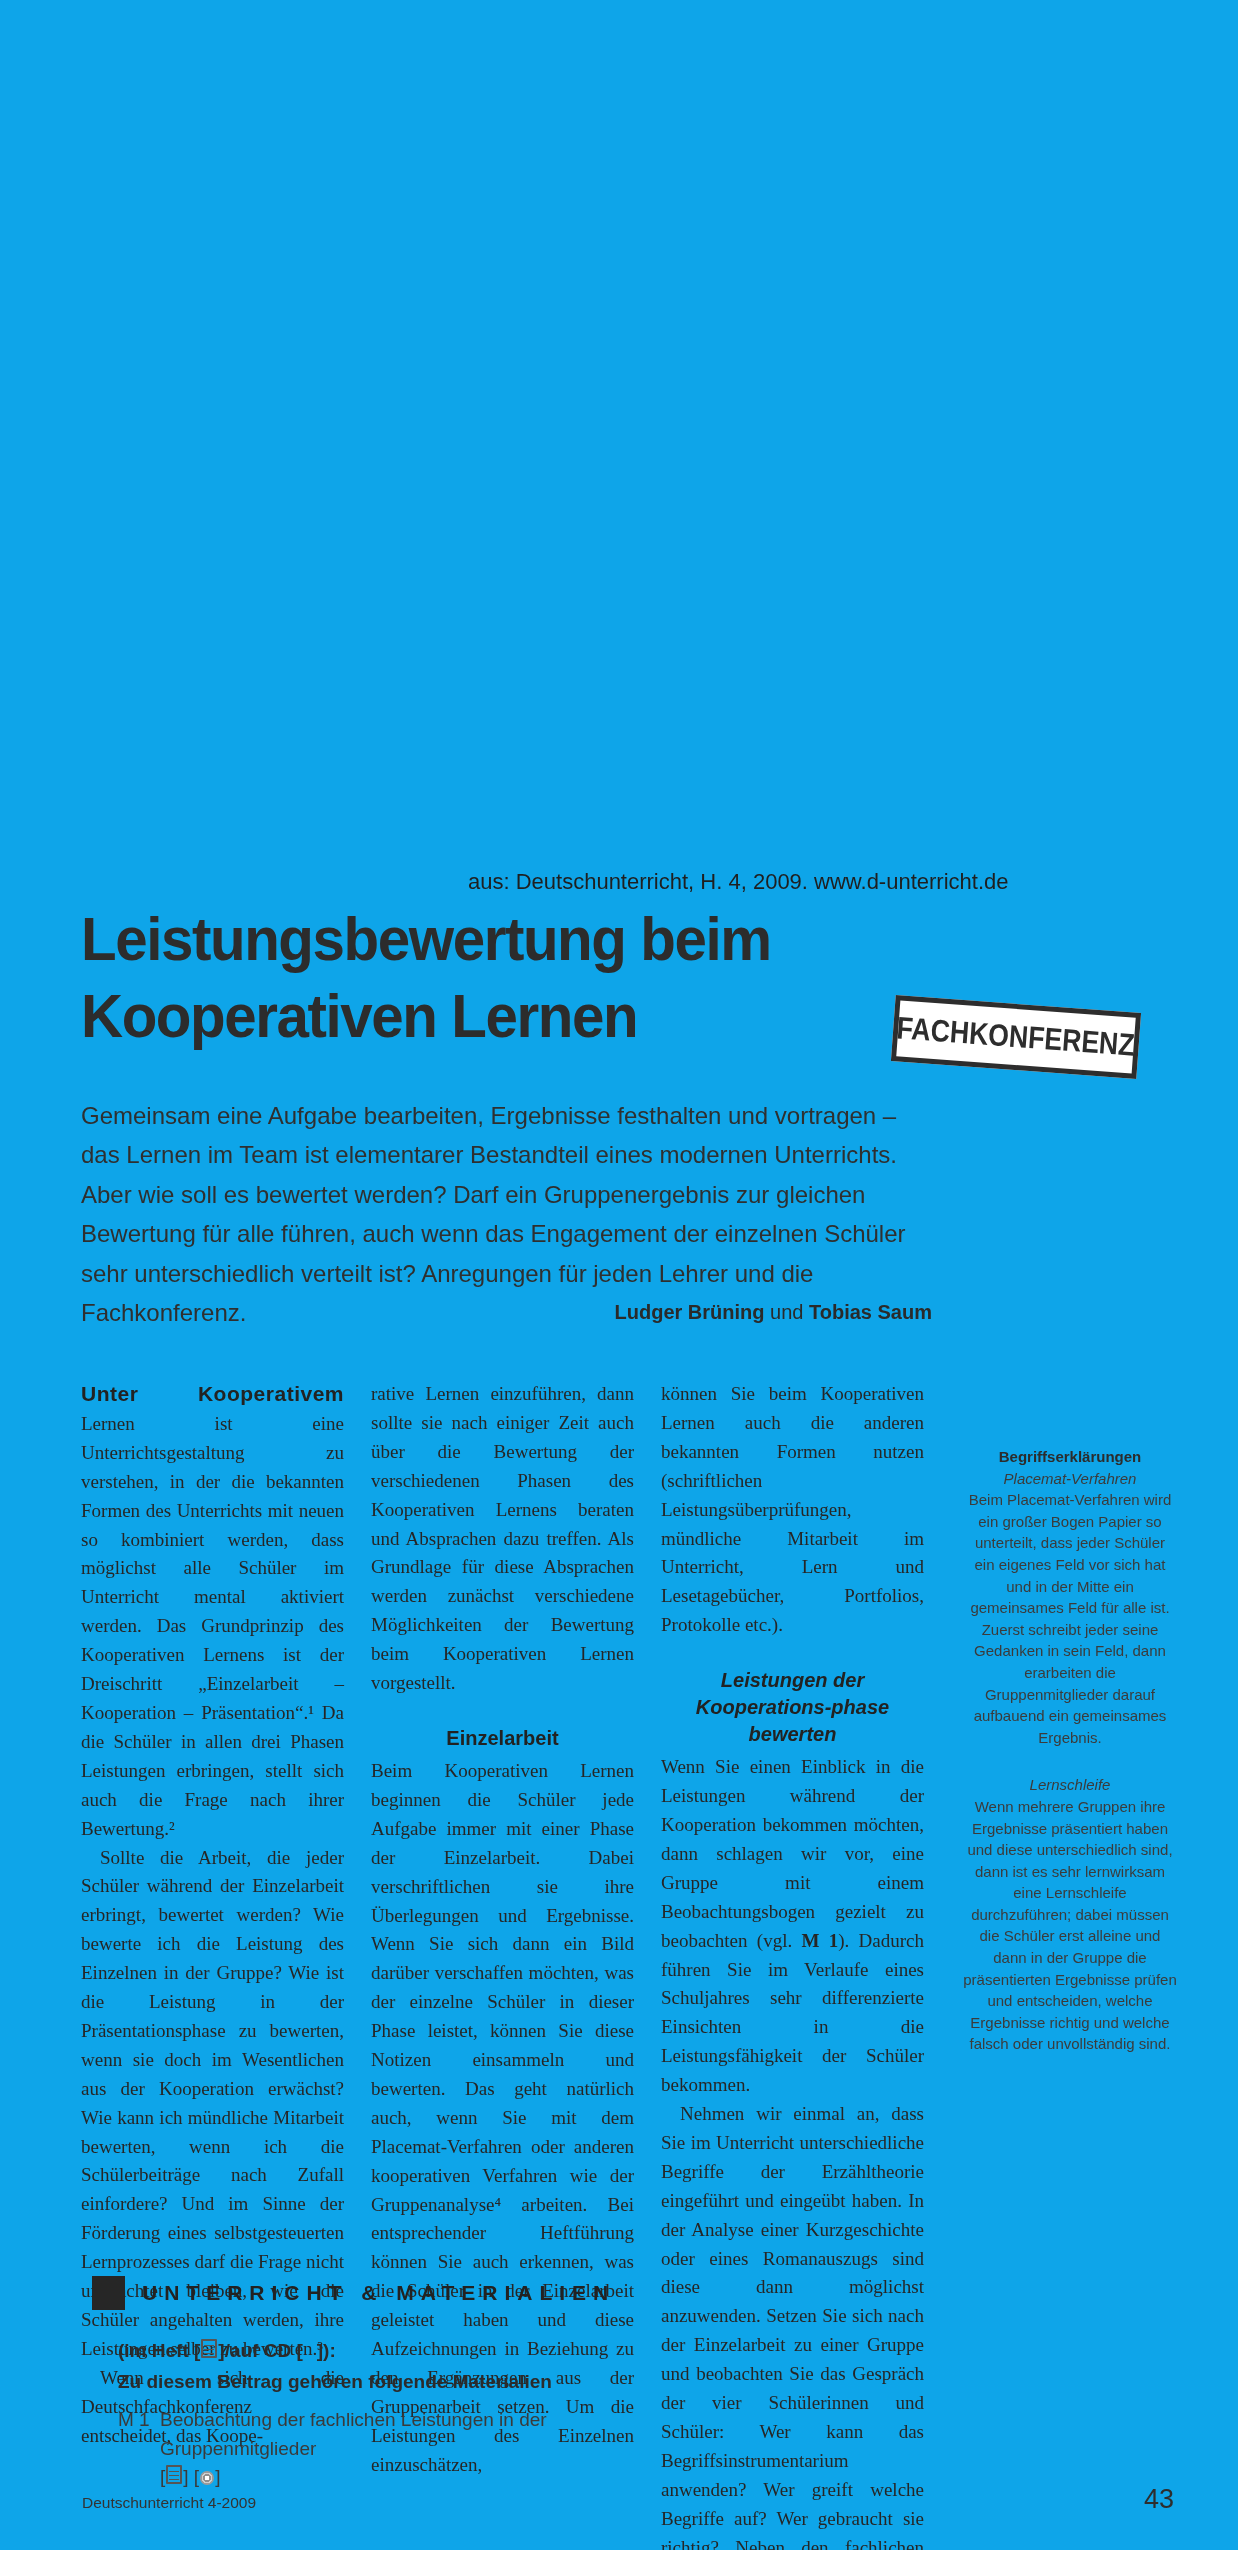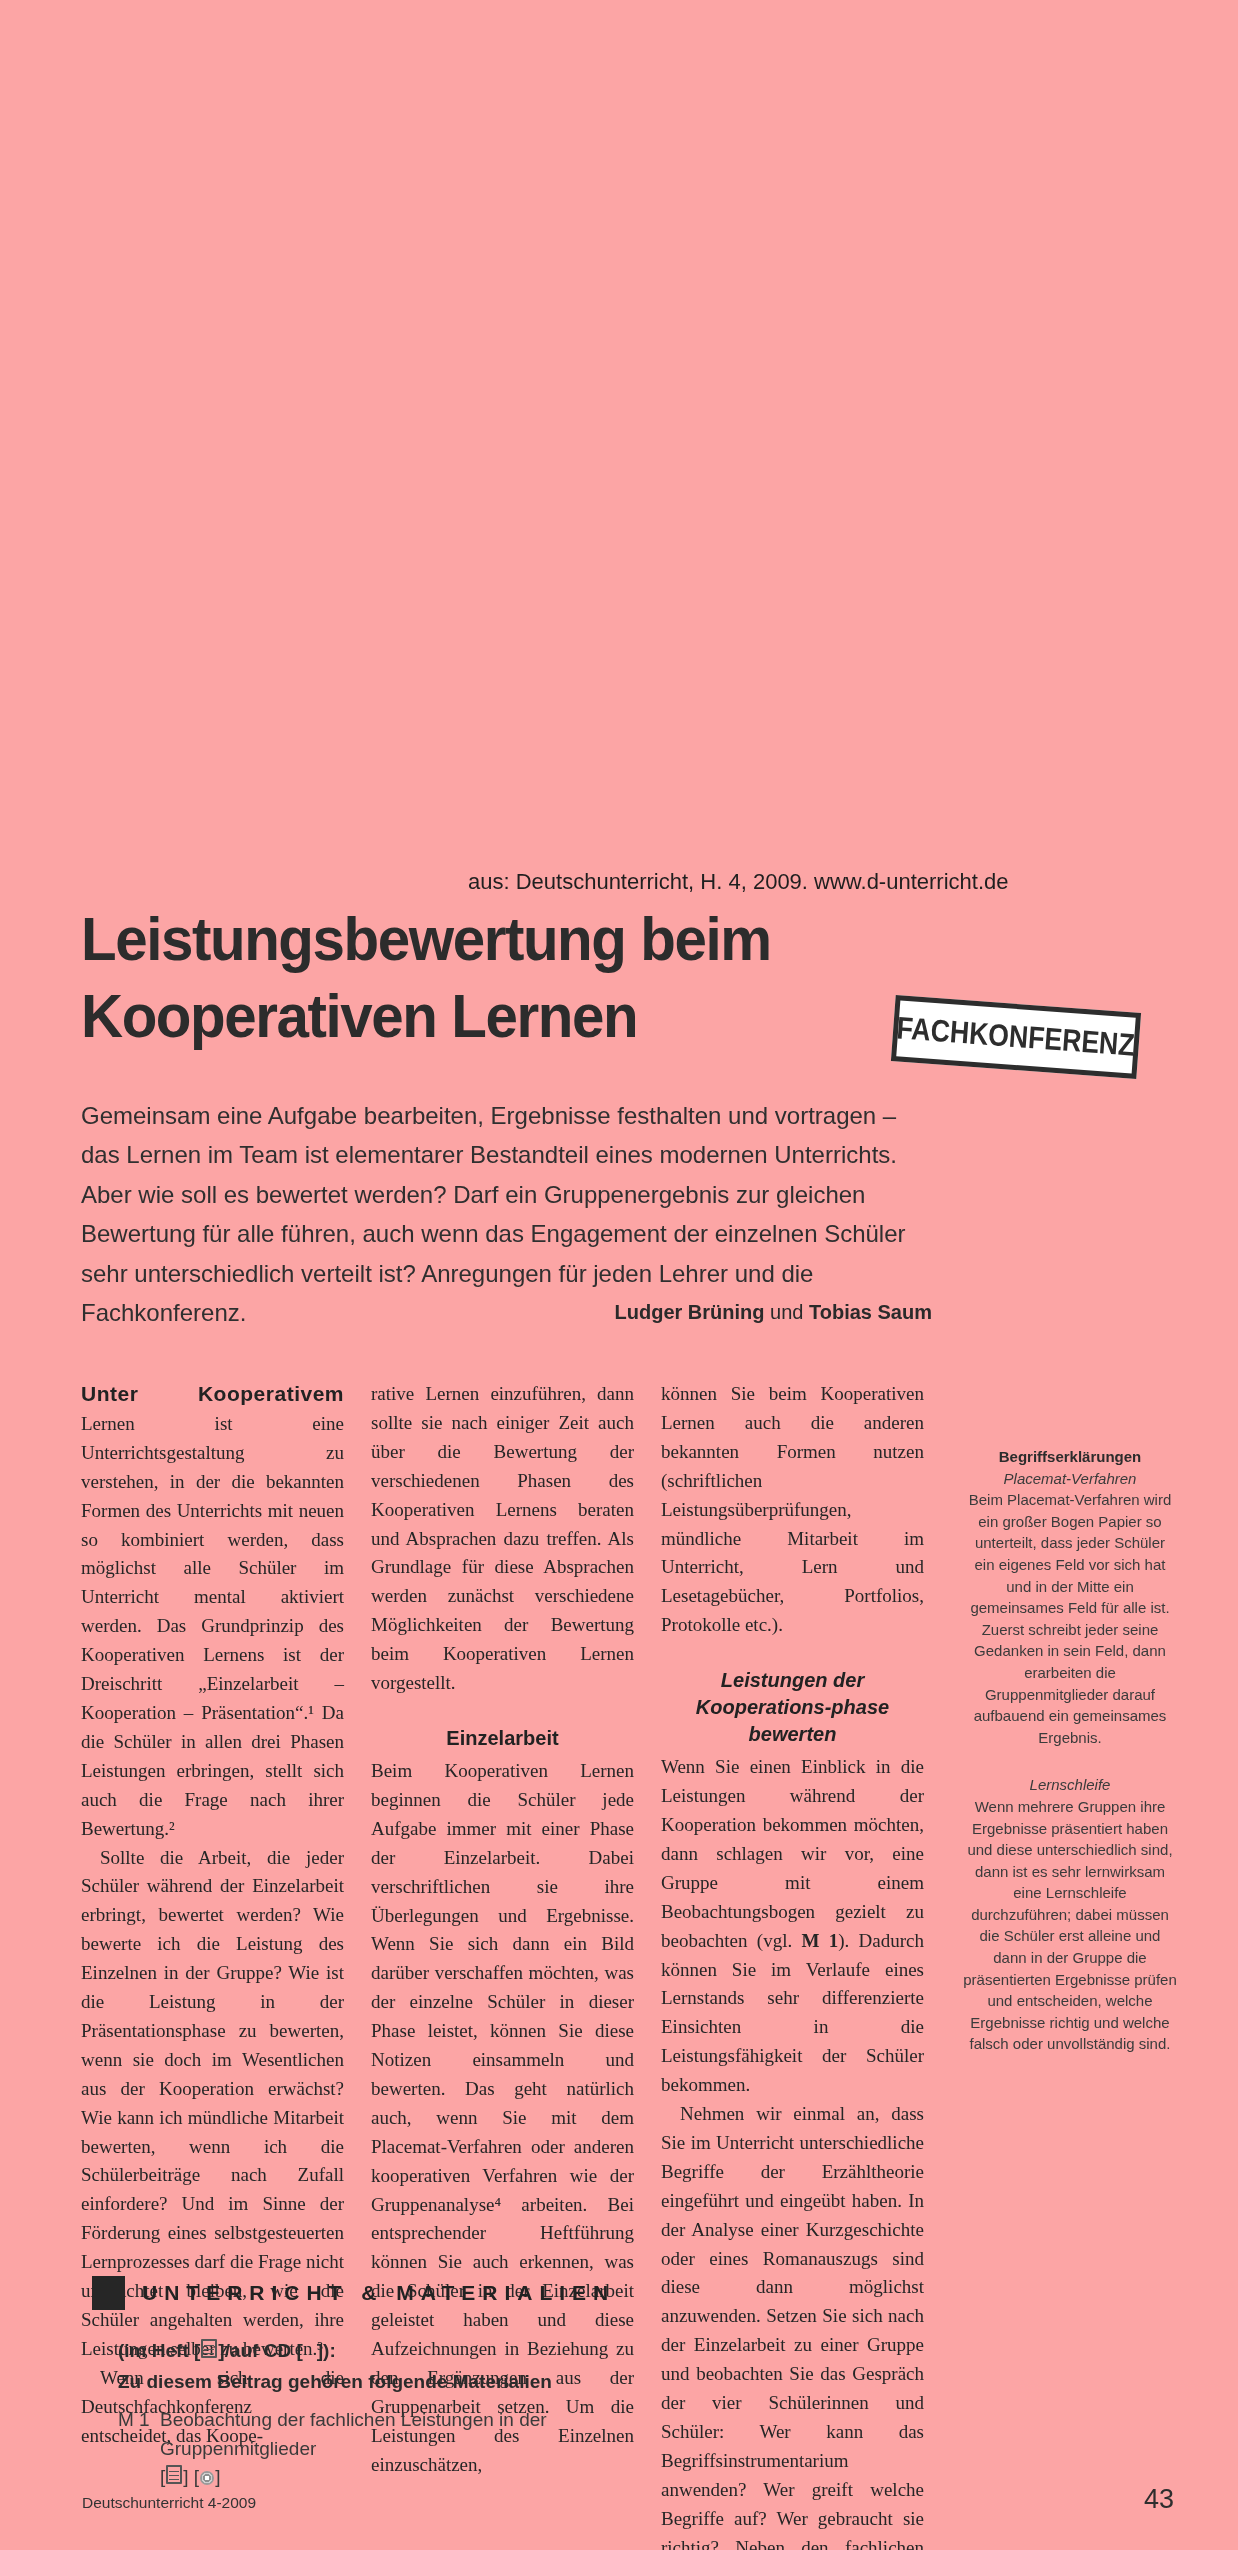--- a/index.html
+++ b/index.html
@@ -1,18 +1,18 @@
 <!DOCTYPE html>
 <html><head>
 <meta charset="utf-8">
 <style>
   html,body { margin:0; padding:0; background:#ffffff; }
   .page {
     position:relative; width:1238px; height:2550px; margin:0 auto;
-    background:#fca5a5; overflow:hidden;
+    background:#0ea5e9; overflow:hidden;
     font-family:"Liberation Serif", serif; color:#262626;
   }
 
   .source-line {
     position:absolute; left:468px; top:869px;
     font-family:"Liberation Sans", sans-serif;
     font-size:22px; color:#1f1f1f; white-space:nowrap;
   }
 
   .title {
@@ -147,21 +147,21 @@
 
     <div class="col">
       <p>rative Lernen einzuführen, dann sollte sie nach einiger Zeit auch über die Bewertung der verschiedenen Phasen des Kooperativen Lernens beraten und Absprachen dazu treffen. Als Grundlage für diese Absprachen werden zunächst verschiedene Möglichkeiten der Bewertung beim Kooperativen Lernen vorgestellt.</p>
       <h3>Einzelarbeit</h3>
       <p>Beim Kooperativen Lernen beginnen die Schüler jede Aufgabe immer mit einer Phase der Einzelarbeit. Dabei verschriftlichen sie ihre Überlegungen und Ergebnisse. Wenn Sie sich dann ein Bild darüber verschaffen möchten, was der einzelne Schüler in dieser Phase leistet, können Sie diese Notizen einsammeln und bewerten. Das geht natürlich auch, wenn Sie mit dem Placemat-Verfahren oder anderen kooperativen Verfahren wie der Gruppenanalyse⁴ arbeiten. Bei entsprechender Heftführung können Sie auch erkennen, was die Schüler in der Einzelarbeit geleistet haben und diese Aufzeichnungen in Beziehung zu den Ergänzungen aus der Gruppenarbeit setzen. Um die Leistungen des Einzelnen einzuschätzen,</p>
     </div>
 
     <div class="col">
       <p>können Sie beim Kooperativen Lernen auch die anderen bekannten Formen nutzen (schriftlichen Leistungsüberprüfungen, mündliche Mitarbeit im Unterricht, Lern und Lesetagebücher, Portfolios, Protokolle etc.).</p>
       <h3 class="slanted">Leistungen der Kooperations-phase bewerten</h3>
-      <p><span>Wenn Sie einen Einblick in die Leistungen während der Kooperation bekommen möchten, dann schlagen wir vor, eine Gruppe mit einem Beobachtungsbogen gezielt zu beobachten (vgl. </span><span class="bold">M 1</span><span>). Dadurch können Sie im Verlaufe eines Lernstands sehr differenzierte Einsichten in die Leistungsfähigkeit der Schüler bekommen.</span></p>
+      <p><span>Wenn Sie einen Einblick in die Leistungen während der Kooperation bekommen möchten, dann schlagen wir vor, eine Gruppe mit einem Beobachtungsbogen gezielt zu beobachten (vgl. </span><span class="bold">M 1</span><span>). Dadurch führen Sie im Verlaufe eines Schuljahres sehr differenzierte Einsichten in die Leistungsfähigkeit der Schüler bekommen.</span></p>
       <p class="indent">Nehmen wir einmal an, dass Sie im Unterricht unterschiedliche Begriffe der Erzähltheorie eingeführt und eingeübt haben. In der Analyse einer Kurzgeschichte oder eines Romanauszugs sind diese dann möglichst anzuwenden. Setzen Sie sich nach der Einzelarbeit zu einer Gruppe und beobachten Sie das Gespräch der vier Schülerinnen und Schüler: Wer kann das Begriffsinstrumentarium anwenden? Wer greift welche Begriffe auf? Wer gebraucht sie richtig? Neben den fachlichen können Sie auch die kommunikativen Kompetenzen beobachten. Ihre Beobachtungen können Sie übrigens auch zur Diagnose des Lernstands der Schüler nutzen und den weiteren Unterricht entsprechend gestalten. Achten Sie darauf, bei der Beobachtung</p>
     </div>
 
   </div>
 
   <div class="sidebar">
     <h4>Begriffserklärungen</h4>
     <p class="term">Placemat-Verfahren</p>
     <p class="def">Beim Placemat-Verfahren wird ein großer Bogen Papier so unterteilt, dass jeder Schüler ein eigenes Feld vor sich hat und in der Mitte ein gemeinsames Feld für alle ist. Zuerst schreibt jeder seine Gedanken in sein Feld, dann erarbeiten die Gruppenmitglieder darauf aufbauend ein gemeinsames Ergebnis.</p>
     <p class="term">Lernschleife</p>

